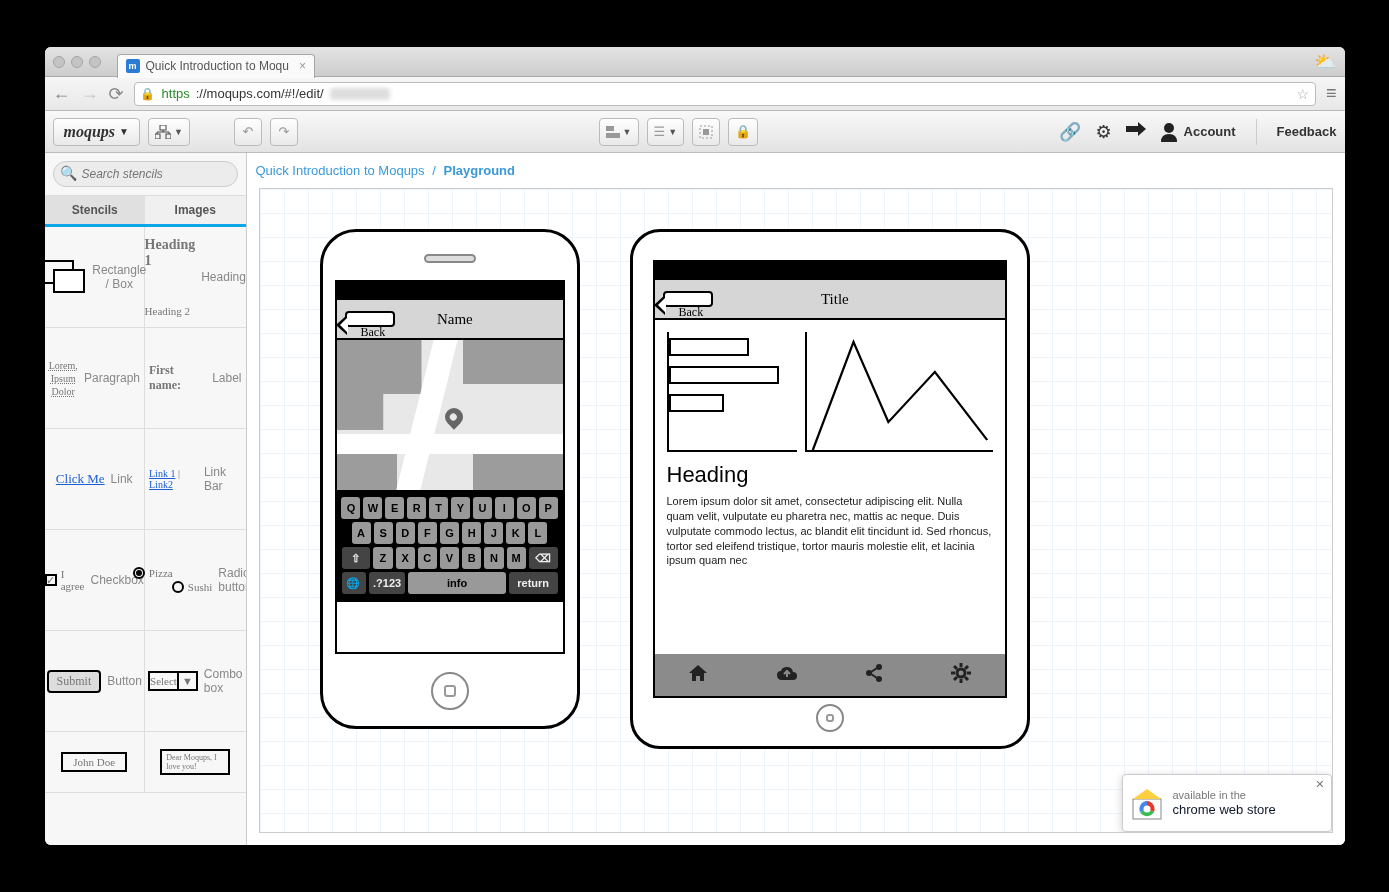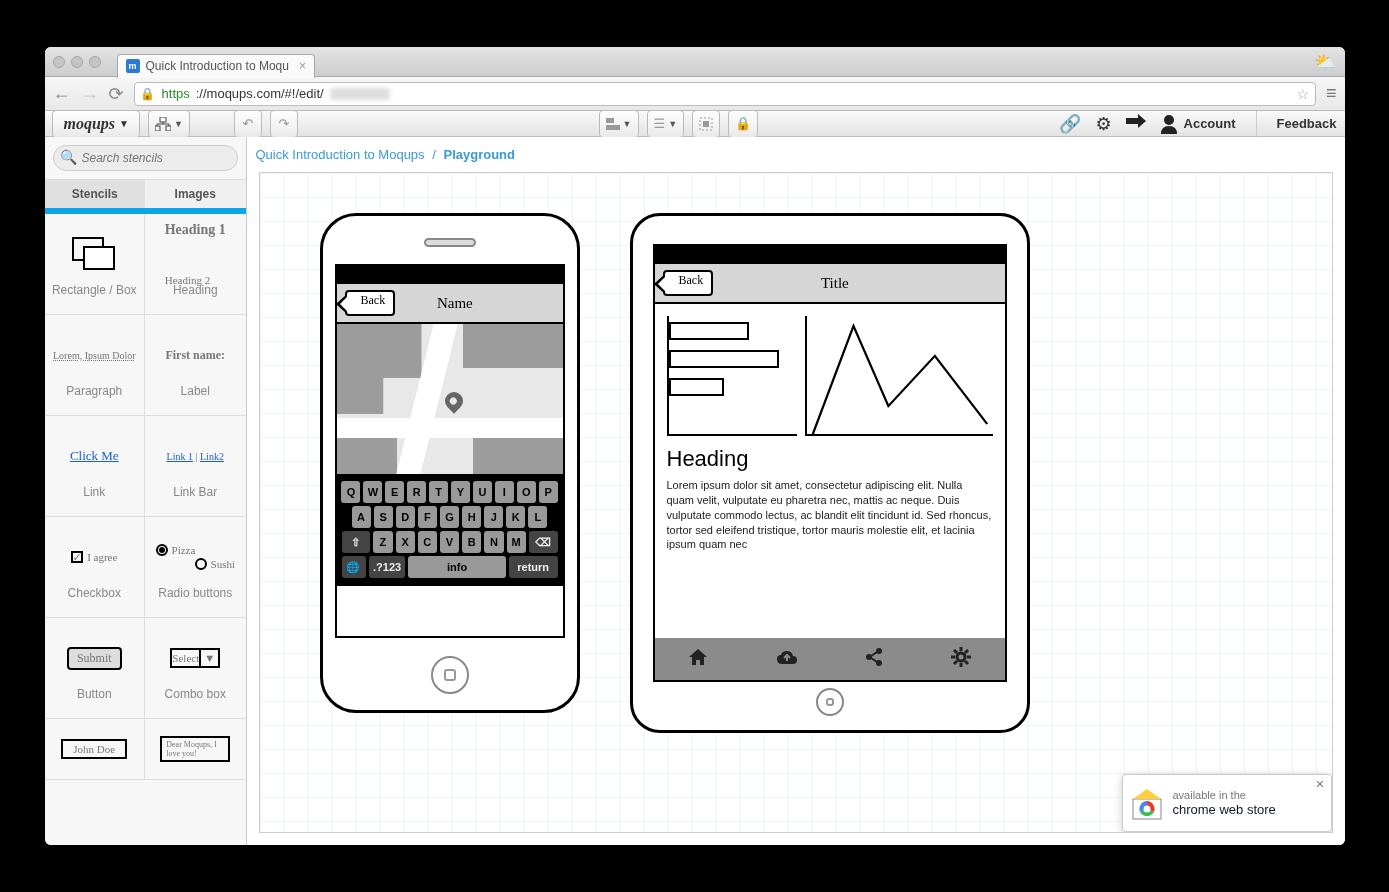--- a/index.html
+++ b/index.html
@@ -38,23 +38,23 @@
 .url-box{
   flex:1;height:24px;background:#fff;border:1px solid #bbb;border-radius:4px;
   display:flex;align-items:center;padding:0 6px;gap:6px;font-size:13px;color:#333;
 }
 .lock{color:#2a8a2a;font-size:12px;}
 .https{color:#2a8a2a;}
 .star{margin-left:auto;color:#aaa;font-size:14px;}
 .menu-bars{color:#777;font-size:18px;}
 
 .app-toolbar{
-  height:26px;background:linear-gradient(#f9f9f9,#e3e3e3);
+  height:42px;background:linear-gradient(#f9f9f9,#e3e3e3);
   border-bottom:1px solid #bcbcbc;display:flex;align-items:center;
-  padding:0 8px;gap:8px;font-size:13px;color:#444;justify-content:flex-end;
+  padding:0 8px;gap:8px;font-size:13px;color:#444;
 }
 .tbn{
   height:28px;min-width:28px;border:1px solid #bbb;border-radius:4px;
   background:linear-gradient(#fff,#e9e9e9);display:flex;align-items:center;justify-content:center;
   padding:0 6px;cursor:pointer;color:#555;
 }
 .logo-btn{font-family:cursive;font-weight:bold;font-style:italic;font-size:16px;color:#333;padding:0 10px;}
 .tgap{width:28px;}
 .spacer{flex:1;}
 .tbt-right{display:flex;align-items:center;gap:14px;color:#333;}
@@ -67,28 +67,28 @@
   width:202px;background:#f7f7f7;border-right:1px solid #ccc;
   display:flex;flex-direction:column;
 }
 .search-row{padding:8px;border-bottom:1px solid #ddd;}
 .search-input{
   width:100%;height:26px;border:1px solid #ccc;border-radius:13px;
   background:#ececec;padding:0 10px 0 28px;font-size:12px;font-style:italic;color:#777;
 }
 .search-wrap{position:relative;}
 .search-wrap .mag{position:absolute;left:8px;top:4px;color:#888;font-size:14px;}
-.side-tabs{display:flex;border-bottom:6px solid #0ea5e9;}
+.side-tabs{display:flex;border-bottom:3px solid #0ea5e9;}
 .side-tab{flex:1;text-align:center;font-size:12px;font-weight:bold;color:#555;padding:7px 0;background:#f0f0f0;cursor:pointer;}
 .side-tab.active{background:#e0e0e0;}
 .stencil-grid{flex:1;overflow:auto;}
 .st-row{display:flex;border-bottom:1px solid #ddd;}
 .st-cell{
   width:50%;height:100px;border-right:1px solid #ddd;
-  display:flex;flex-direction:column;align-items:center;justify-content:center;
+  display:flex;align-items:center;justify-content:center;
   font-size:11px;color:#777;gap:6px;padding:4px;cursor:pointer;
 }
 .st-cell:last-child{border-right:none;}
 .st-prev{height:46px;display:flex;align-items:center;justify-content:center;}
 .lbl{color:#888;font-size:12px;}
 .sketch{font-family:"Comic Sans MS",cursive;}
 
 .canvas-wrap{flex:1;display:flex;flex-direction:column;background:#fff;}
 .breadcrumb{padding:10px 9px;font-size:13px;}
 .breadcrumb a{color:#3a9ad9;text-decoration:none;}
@@ -108,21 +108,21 @@
 .home-btn{position:absolute;bottom:16px;left:50%;transform:translateX(-50%);width:38px;height:38px;border:2px solid #888;border-radius:50%;display:flex;align-items:center;justify-content:center;cursor:pointer;}
 .home-btn .sq{width:12px;height:12px;border:2px solid #999;border-radius:3px;}
 .tablet .home-btn{width:28px;height:28px;bottom:14px;}
 .tablet .home-btn .sq{width:8px;height:8px;}
 .screen{position:absolute;left:12px;right:12px;border:2px solid #000;background:#fff;overflow:hidden;}
 .phone .screen{top:48px;bottom:72px;}
 .tablet .screen{top:28px;bottom:48px;left:20px;right:20px;}
 .status-bar{height:18px;background:#000;}
 .nav-header{height:40px;background:#d6d6d6;border-bottom:2px solid #000;display:flex;align-items:center;padding:0 8px;}
 .back-btn{
-  height:26px;padding:1px 8px 0 14px;border:2px solid #000;background:#fff;
+  height:16px;padding:12px 8px 0 14px;border:2px solid #000;background:#fff;
   font-family:"Comic Sans MS",cursive;font-size:12px;position:relative;border-radius:4px;cursor:pointer;
 }
 .back-btn:before{
   content:"";position:absolute;left:-11px;top:2px;width:0;height:0;
   border-top:10px solid transparent;border-bottom:10px solid transparent;border-right:11px solid #000;
 }
 .back-btn:after{
   content:"";position:absolute;left:-7px;top:4px;width:0;height:0;
   border-top:8px solid transparent;border-bottom:8px solid transparent;border-right:8px solid #fff;
 }

